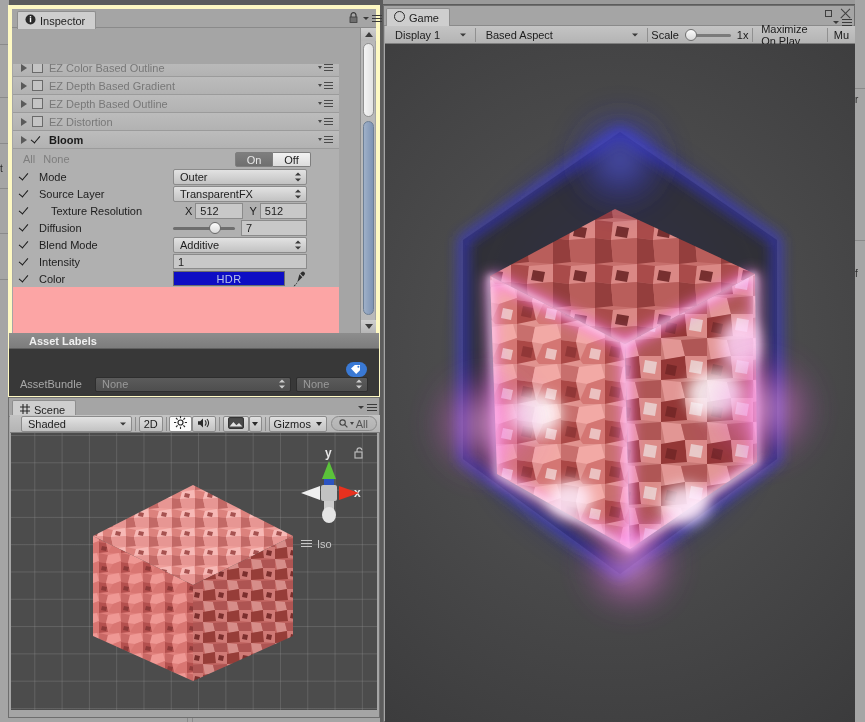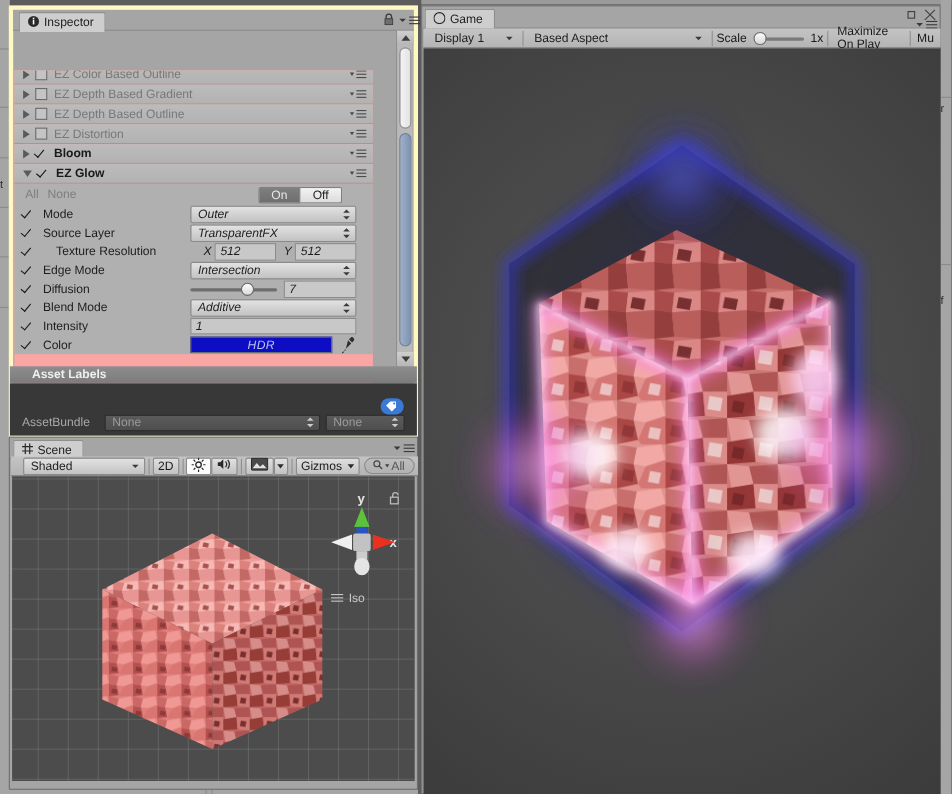--- a/index.html
+++ b/index.html
@@ -106,21 +106,21 @@
              color: #7e7e7e; font-size: 11px; gap: 8px; position: relative; }
   .onoff { position: absolute; right: 28px; top: 2px; display: flex; }
   .onoff span { width: 38px; height: 15px; display:flex; align-items:center; justify-content:center;
      font-size: 11px; border: 1px solid #7e7e7e; }
   .onoff .on { background: linear-gradient(#7e7e7e,#6f6f6f); color: #e8e8e8; border-radius: 2px 0 0 2px; }
   .onoff .off { background: linear-gradient(#f2f2f2,#dcdcdc); color: #1d1d1d; border-radius: 0 2px 2px 0; border-left: none; }
 
   .prow { height: 17px; display: flex; align-items: center; padding-left: 20px; position: relative; }
   .plabel { width: 120px; font-size: 11px; color: #1d1d1d; }
   .prow .cb { margin-right: 8px; margin-left: -13px; }
-  .pctl { position: absolute; left: 160px; right: 15px; top: 1px; height: 15px; font-style: italic; }
+  .pctl { position: absolute; left: 160px; right: 32px; top: 1px; height: 15px; }
 
   .slider { position: absolute; left: 0; right: 72px; top: 7px; height: 3px; }
   .slider .track { position: absolute; left: 0; right: 0; top: 0;
      height: 3px; background: #6e6e6e; border-radius: 2px; }
   .slider .knob { position: absolute; top: -5px; width: 12px; height: 12px;
      border-radius: 50%; background: linear-gradient(#fdfdfd,#dadada); border: 1px solid #6a6a6a; }
 
   .swatch { position: absolute; left: 0; right: 22px; top: 0; height: 15px;
      border: 1px solid #6d6d6d; display: flex; align-items: center; justify-content: center;
      font-size: 11px; color: #b9c4e8; letter-spacing: .4px; }
@@ -333,33 +333,20 @@
       <span>Bloom</span>
       <span class="rowmenu">
             <span class="c"></span>
             <span class="h">
               <i></i>
               <i></i>
               <i></i>
             </span>
           </span>
     </div>
-    <div class="efx-row enabled">
-      <span class="foldout open"></span>
-      <span class="cb flat on"></span>
-      <span>EZ Glow</span>
-      <span class="rowmenu">
-            <span class="c"></span>
-            <span class="h">
-              <i></i>
-              <i></i>
-              <i></i>
-            </span>
-          </span>
-    </div>
 
     <div id="glow-props">
       <div class="allnone">
         <span>All</span>
         <span>None</span>
         <span class="onoff">
           <span class="on">On</span>
           <span class="off">Off</span>
         </span>
       </div>
@@ -390,30 +377,20 @@
         <span class="cb flat on"></span>
         <span class="plabel" style="width:145px;padding-left:12px">Texture Resolution</span>
         <span class="pctl" style="left:172px;display:flex;align-items:center;gap:3px">
           <span style="font-size:11px">X</span>
           <span class="field" style="width:56px">512</span>
           <span style="font-size:11px;margin-left:4px">Y</span>
           <span class="field" style="width:56px">512</span>
         </span>
       </div>
 
-      <div class="prow">
-        <span class="cb flat on"></span>
-        <span class="plabel">Edge Mode</span>
-        <span class="pctl">
-              <span class="popup">
-          <span>Intersection</span>
-          <span class="arrows"></span>
-              </span>
-            </span>
-      </div>
 
       <div class="prow">
         <span class="cb flat on"></span>
         <span class="plabel">Diffusion</span>
         <span class="pctl">
           <span class="slider">
             <span class="track"></span>
             <span class="knob" style="left:58%"></span>
           </span>
           <span class="field" style="position:absolute;right:0;top:0;width:66px">7</span>

